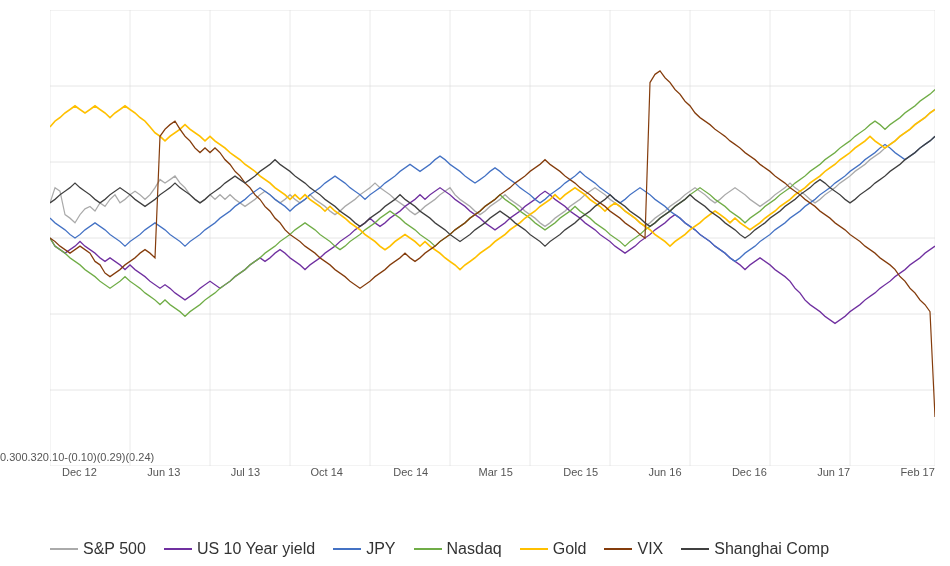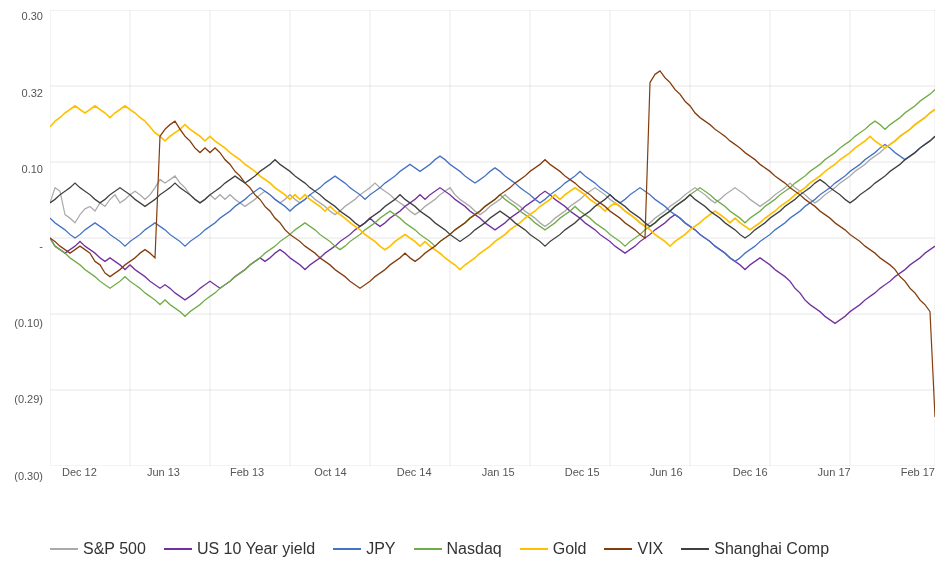--- a/index.html
+++ b/index.html
@@ -25,23 +25,23 @@
     }
     svg.main-chart {
       width: 100%;
       height: 100%;
     }
     .y-axis-labels {
       position: absolute;
       top: 10px;
       left: 0;
       width: 48px;
-      bottom: 84px;
+      bottom: 103px;
       display: flex;
-      flex-direction: column;
+      flex-direction: row;
       justify-content: space-between;
       align-items: flex-end;
       padding-right: 5px;
     }
     .y-label {
       font-size: 11px;
       color: #555;
     }
     .x-axis-labels {
       position: absolute;
@@ -84,21 +84,21 @@
 
 <div class="chart-container">
 
   <div class="y-axis-labels">
     <span class="y-label">0.30</span>
     <span class="y-label">0.32</span>
     <span class="y-label">0.10</span>
     <span class="y-label">-</span>
     <span class="y-label">(0.10)</span>
     <span class="y-label">(0.29)</span>
-    <span class="y-label">(0.30)</span>
+    <span class="y-label">(0.24)</span>
   </div>
 
   <div class="chart-area">
     <svg class="main-chart" viewBox="0 0 885 390" preserveAspectRatio="none">
 
       <line x1="0" y1="0" x2="885" y2="0" stroke="#d0d0d0" stroke-width="0.5"></line>
       <line x1="0" y1="65" x2="885" y2="65" stroke="#d0d0d0" stroke-width="0.5"></line>
       <line x1="0" y1="130" x2="885" y2="130" stroke="#d0d0d0" stroke-width="0.5"></line>
       <line x1="0" y1="195" x2="885" y2="195" stroke="#d0d0d0" stroke-width="0.5"></line>
       <line x1="0" y1="260" x2="885" y2="260" stroke="#d0d0d0" stroke-width="0.5"></line>
@@ -291,24 +291,24 @@
           765,148 770,145 775,148 780,152 785,155 790,158 795,162 800,165
           805,162 810,158 815,155 820,152 825,148 830,145 835,142 840,138
           845,135 850,132 855,128 860,125 865,122 870,118 875,115 880,112 885,108
         "></polyline>
     </svg>
   </div>
 
   <div class="x-axis-labels">
     <span class="x-label">Dec 12</span>
     <span class="x-label">Jun 13</span>
-    <span class="x-label">Feb 13</span>
+    <span class="x-label">Jul 13</span>
     <span class="x-label">Oct 14</span>
     <span class="x-label">Dec 14</span>
-    <span class="x-label">Jan 15</span>
+    <span class="x-label">Mar 15</span>
     <span class="x-label">Dec 15</span>
     <span class="x-label">Jun 16</span>
     <span class="x-label">Dec 16</span>
     <span class="x-label">Jun 17</span>
     <span class="x-label">Feb 17</span>
   </div>
 
   <div class="legend">
     <div class="legend-item">
       <span class="legend-line" style="background:#aaaaaa;"></span>

